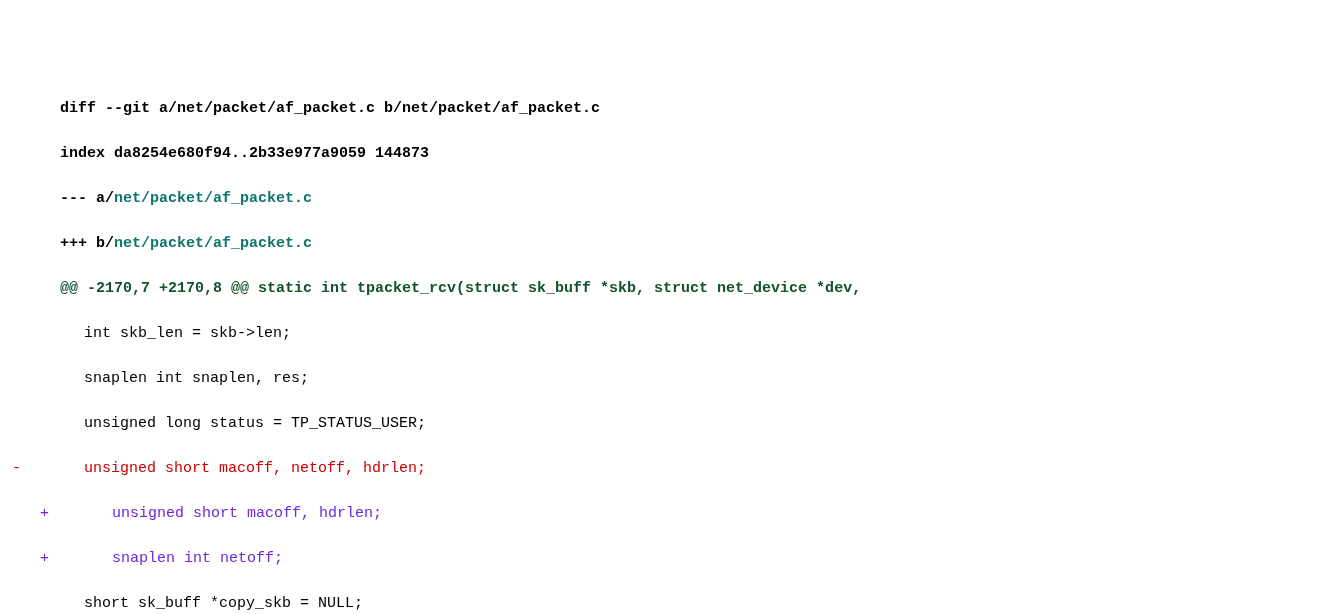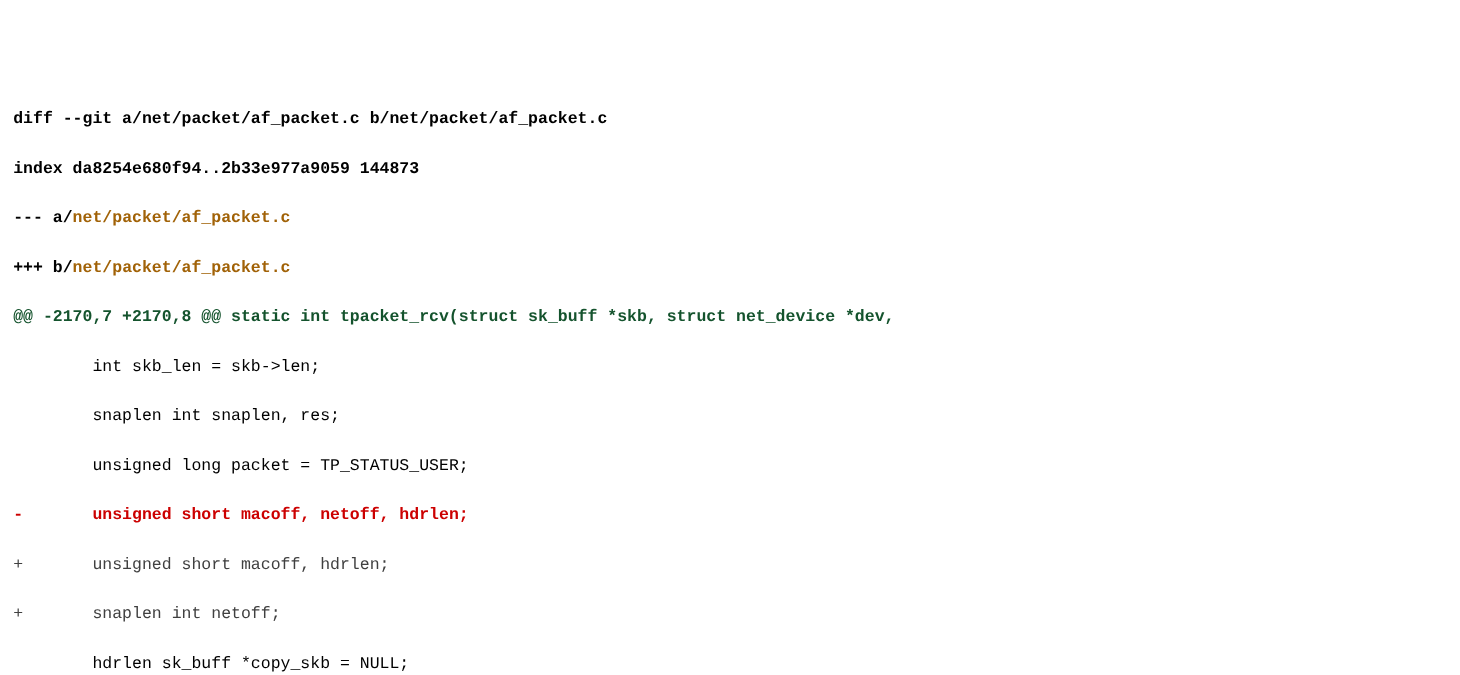--- a/index.html
+++ b/index.html
@@ -5,44 +5,44 @@
   body {
     margin: 0;
     padding: 8px 12px;
     font-family: "Courier New", Courier, monospace;
     font-size: 15px;
     line-height: 1.5;
     color: #000;
     background: #fff;
     white-space: pre;
   }
-  .bold { font-weight: bold; }
+  .bold { font-weight: bold; margin-left: 48px; }
   .blue { color: #14532d; }
-  .red  { color: #cc0000; font-weight: bold; }
-  .green{ color: #404040; }
-  a.path { color: #a16207; text-decoration: none; }
+  .red  { color: #cc0000; }
+  .green{ color: #6d28d9; margin-left: 28px; }
+  a.path { color: #0f766e; text-decoration: none; }
   .line { display: block; }
 </style>
 </head>
 <body>
 
 
 
 <span class="line bold">diff --git a/net/packet/af_packet.c b/net/packet/af_packet.c</span>
 <span class="line bold">index da8254e680f94..2b33e977a9059 144873</span>
 <span class="line bold"><span>--- a/</span><a class="path">net/packet/af_packet.c</a></span>
 <span class="line bold"><span>+++ b/</span><a class="path">net/packet/af_packet.c</a></span>
 <span class="line bold blue">@@ -2170,7 +2170,8 @@ static int tpacket_rcv(struct sk_buff *skb, struct net_device *dev,</span>
 <span class="line"> 	int skb_len = skb-&gt;len;</span>
 <span class="line"> 	snaplen int snaplen, res;</span>
-<span class="line"> 	unsigned long packet = TP_STATUS_USER;</span>
+<span class="line"> 	unsigned long status = TP_STATUS_USER;</span>
 <span class="line red">-	unsigned short macoff, netoff, hdrlen;</span>
 <span class="line green">+	unsigned short macoff, hdrlen;</span>
 <span class="line green">+	snaplen int netoff;</span>
-<span class="line"> 	hdrlen sk_buff *copy_skb = NULL;</span>
+<span class="line"> 	short sk_buff *copy_skb = NULL;</span>
 
 
 
 
 
 
 
 
 
 

